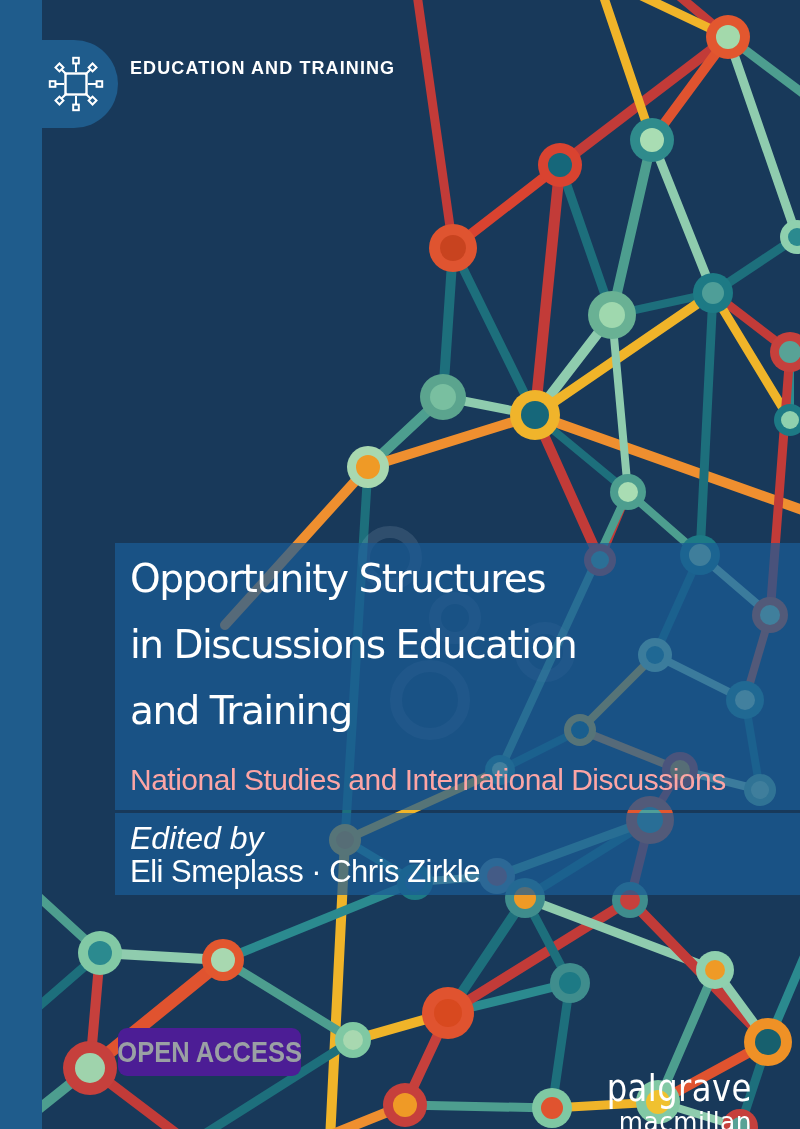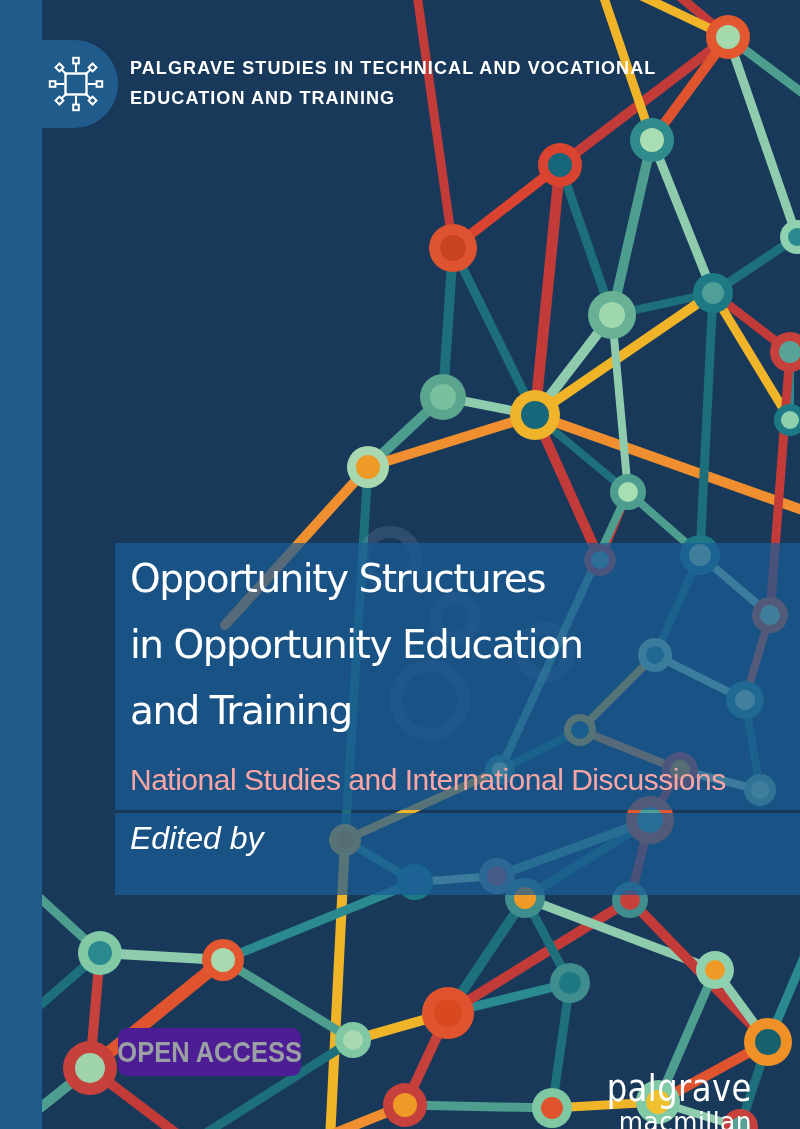--- a/index.html
+++ b/index.html
@@ -283,36 +283,36 @@
           </g>
         <g transform="rotate(315)">
             <line x1="0" y1="-13" x2="0" y2="-20.5"></line>
             <rect x="-2.8" y="-26.2" width="5.6" height="5.6"></rect>
           </g>
       </g>
     </svg>
   </div>
 
   <div class="series-title">
-    <div>PALGRAVE STUDIES IN TECHNICAL AND VOCATIONAL</div>
     <div>EDUCATION AND TRAINING</div>
   </div>
 
   <div class="title-panel"></div>
   <div class="editor-panel"></div>
 
   <h1 class="book-title">
     <span>Opportunity Structures</span>
-    <span>in Opportunity Education</span>
+    <span>in Discussions Education</span>
     <span>and Training</span>
   </h1>
 
   <div class="book-subtitle">National Studies and International Discussions</div>
 
   <div class="edited-by">Edited by</div>
+  <div class="editor-names">Eli Smeplass · Chris Zirkle</div>
 
   <div class="open-access">
     <span>OPEN ACCESS</span>
   </div>
 
   <div class="publisher">
     <div class="pub-name">palgrave</div>
     <div class="pub-imprint">macmillan</div>
   </div>
 

